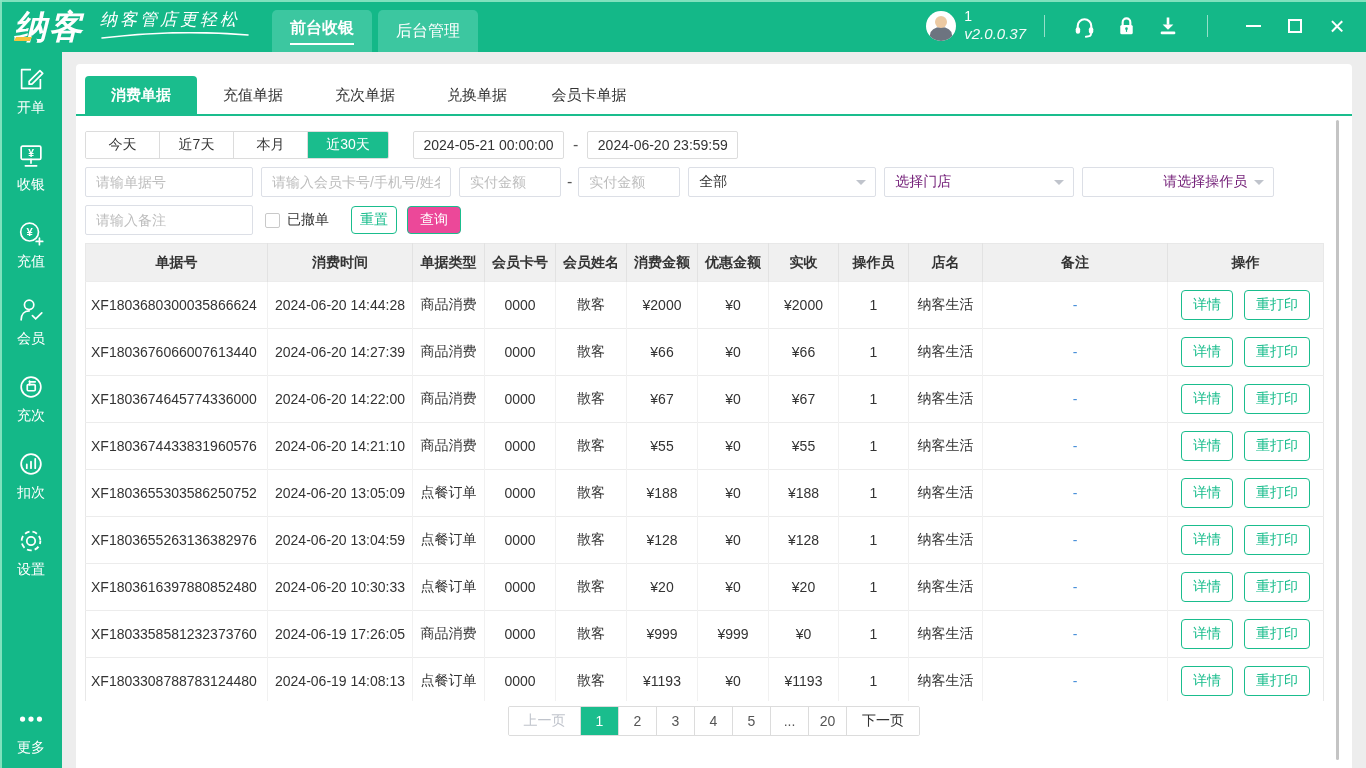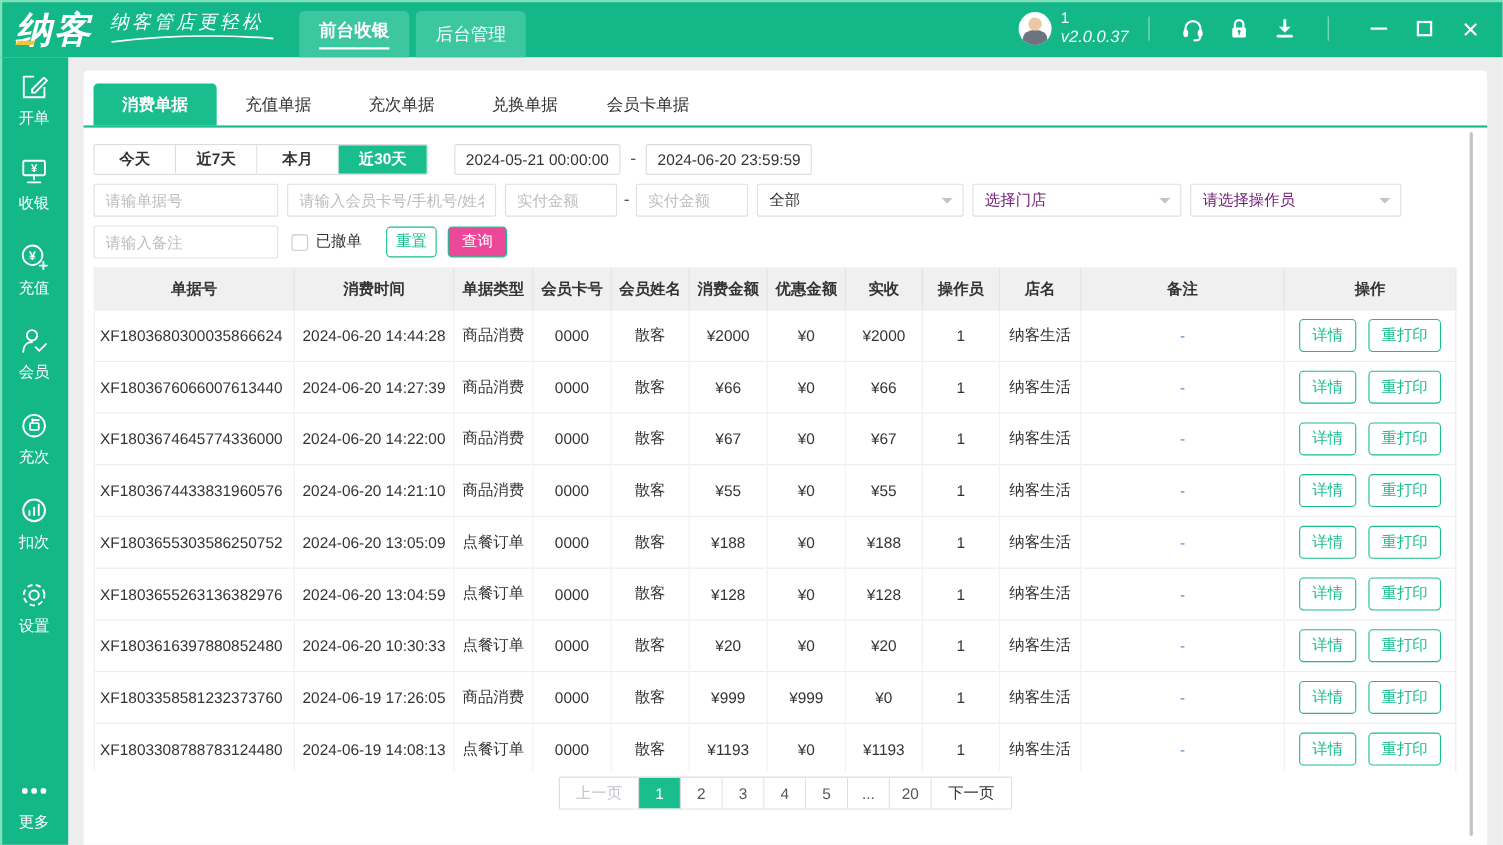--- a/index.html
+++ b/index.html
@@ -57,21 +57,21 @@
     background:#c4c4c4; border-radius:2px; }
 
   .tabs-row { height:52px; border-bottom:2px solid #1abd8d; display:flex; align-items:flex-end;
     padding-left:9px; }
   .doc-tab { height:38px; min-width:112px; padding:0 18px; display:flex; align-items:center;
     justify-content:center; font-size:15px; color:#333; cursor:pointer;text-align:center; }
   .doc-tab.active { background:#1abd8d; color:#fff; border-radius:4px 4px 0 0; font-weight:bold; }
 
   .filters { padding:15px 9px 0; }
   .filter-row { display:flex; align-items:center; margin-bottom:8px; }
-  .range-group { display:flex; border:1px solid #dcdcdc; border-radius:2px; height:28px; overflow:hidden;font-weight:bold; }
+  .range-group { display:flex; border:1px solid #dcdcdc; border-radius:2px; height:28px; overflow:hidden; }
   .range-btn { width:74px; display:flex; align-items:center; justify-content:center; font-size:14px;
     color:#333; background:#fff; border-right:1px solid #dcdcdc; cursor:pointer; }
   .range-btn:last-child { border-right:none; }
   .range-btn.active { background:#1abd8d; color:#fff; width:80px; }
   .date-input { width:151px; height:28px; border:1px solid #dcdcdc; border-radius:2px;
     font-size:14px; color:#333; text-align:center; margin-left:24px; outline:none; background:#fff;}
   .date-dash { margin:0 9px; color:#555; }
   .text-input { height:30px; border:1px solid #dcdfe6; border-radius:2px; padding:0 10px;
     font-size:14px; color:#333; outline:none; background:#fff; }
   .text-input::placeholder { color:#bdbdbd; opacity:1; }
@@ -80,21 +80,21 @@
   .w-amt { width:102px; margin-left:8px; }
   .w-amt2 { width:102px; }
   .amt-dash { margin:0 6px; color:#555; }
   .select { position:relative; height:30px; border:1px solid #dcdfe6; border-radius:2px;
     display:flex; align-items:center; padding:0 26px 0 10px; font-size:14px; background:#fff;
     margin-left:8px; cursor:pointer; }
   .select .caret { position:absolute; right:9px; top:12px; width:0; height:0;
     border:5px solid transparent; border-top-color:#c0c4cc; }
   .sel-value { color:#333; }
   .sel-placeholder { color:#701a75; }
-  .w-type { width:188px; } .w-store { width:190px; } .w-operator { width:192px; }
+  .w-type { width:188px; } .w-store { width:190px; } .w-operator { width:192px;justify-content:flex-end; }
   .w-remark { width:168px; }
   .checkbox { width:15px; height:15px; border:1px solid #c9c9c9; border-radius:2px; background:#fff;
     margin-left:12px; cursor:pointer; flex:none; }
   .chk-label { font-size:14px; color:#333; margin-left:7px; }
   .btn { height:28px; border-radius:4px; font-size:14px; display:flex; align-items:center;
     justify-content:center; cursor:pointer; }
   .btn-reset { width:46px; border:1px solid #1abd8d; color:#1abd8d; background:#fff; margin-left:22px; }
   .btn-search { width:54px; background:#ec4899; color:#fff; border:1px solid #1abd8d; margin-left:10px; }
 
   

